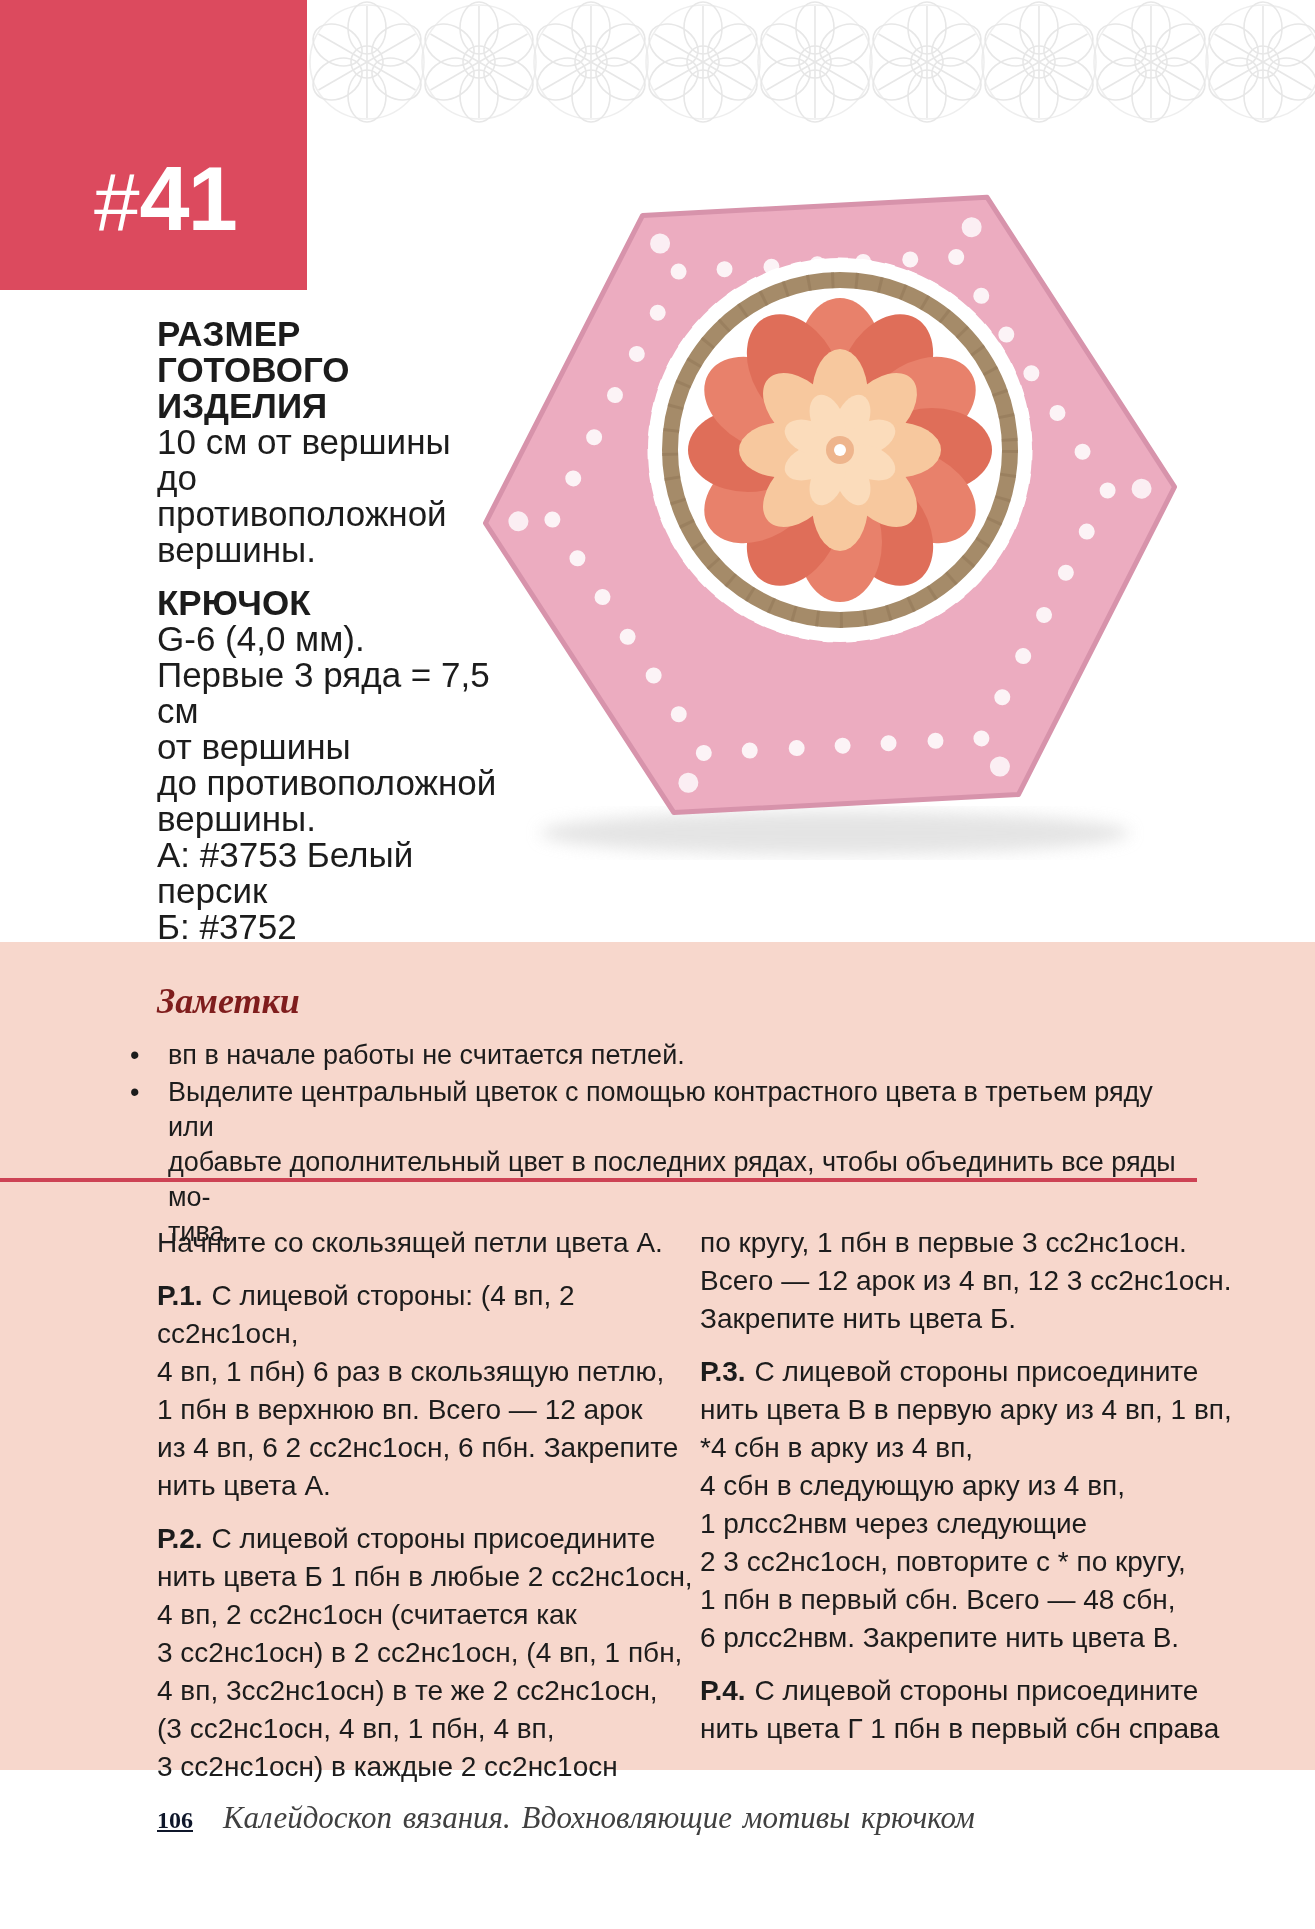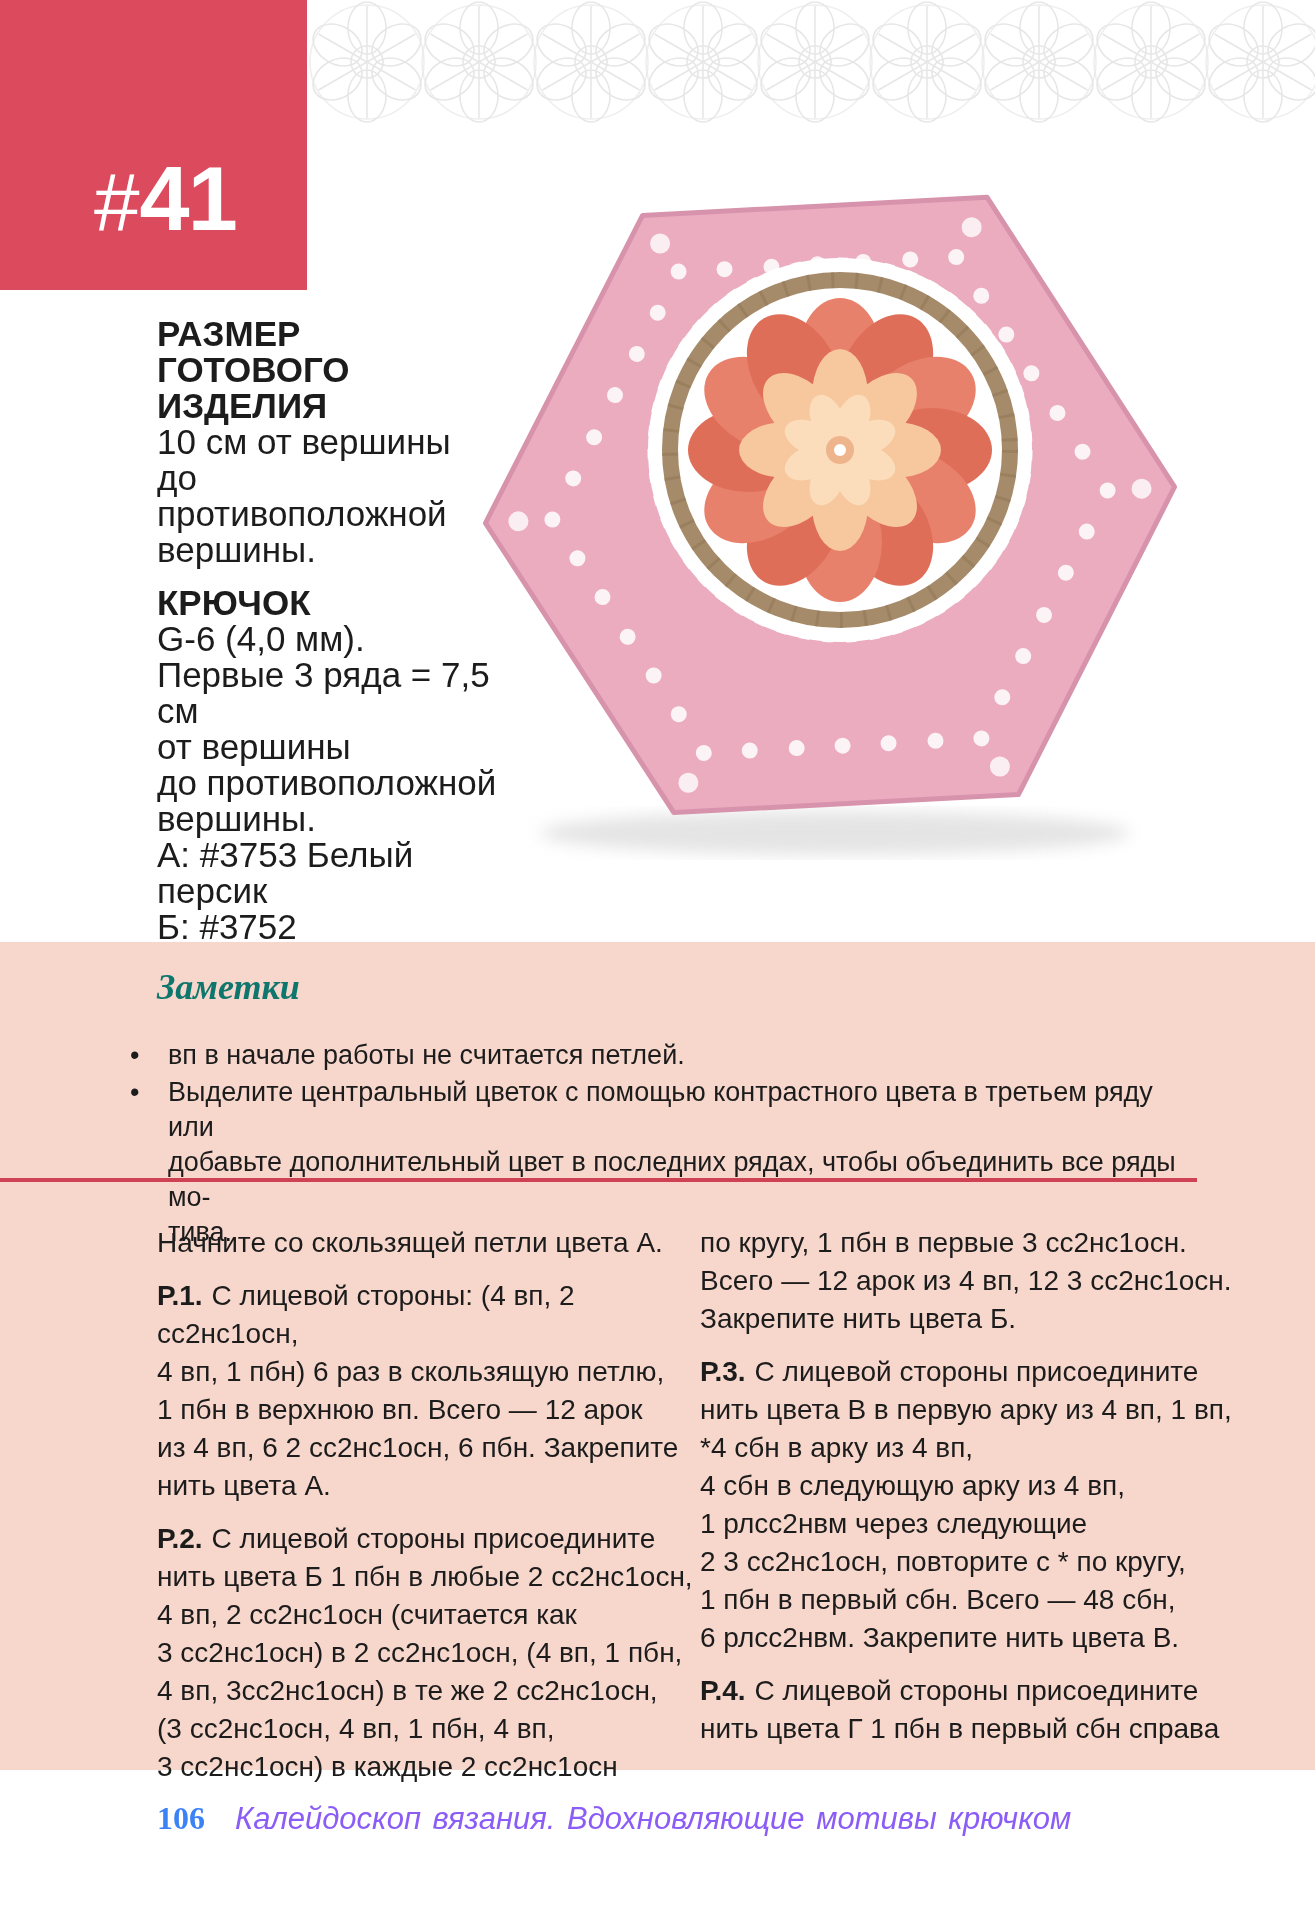--- a/index.html
+++ b/index.html
@@ -33,38 +33,38 @@
   .m-white{fill:#ffffff;}
   .m-arch{fill:none;stroke:#fff;stroke-width:13px;stroke-dasharray:10 13;}
   .m-tan{fill:none;stroke:var(--motif_tan);stroke-width:16px;}
   .m-tan2{fill:none;stroke:#8d7355;stroke-width:16px;stroke-dasharray:3 21;opacity:.45;}
   .m-coral{fill:var(--motif_coral);}
   .m-coral2{fill:var(--motif_coral_dark);}
   .m-peach{fill:var(--motif_peach);}
   .m-peachl{fill:var(--motif_peach_light);}
   
   #panel{position:absolute;left:0;top:942px;width:1315px;height:828px;background:var(--panel_pink);}
-  #notes-title{position:absolute;left:157px;top:24px;font-family:"Liberation Serif", serif;
-    font-style:italic;font-weight:700;font-size:36px;color:#0f766e;}
+  #notes-title{position:absolute;left:157px;top:38px;font-family:"Liberation Serif", serif;
+    font-style:italic;font-weight:700;font-size:36px;color:#7f1d1d;}
   #bullets{position:absolute;left:130px;top:96px;width:1070px;font-size:27px;line-height:35px;}
   .bullet-row{display:flex;margin-bottom:2px;}
   .bullet-dot{width:38px;flex:0 0 38px;font-size:27px;}
   .bullet-text{white-space:pre-line;}
   #divider{position:absolute;left:0;top:236px;width:1197px;height:4px;background:var(--divider_red);}
   
   .col{position:absolute;top:282px;font-size:28px;line-height:38px;}
   #col-left{left:157px;width:540px;}
   #col-right{left:700px;width:560px;}
   .instr{margin:0 0 15px 0;}
   .plabel{font-weight:700;margin-right:9px;}
   .ptext{white-space:pre-line;}
   
   #footer{position:absolute;left:157px;top:1800px;display:flex;align-items:baseline;}
-  #page-num{font-family:"Liberation Serif", serif;font-weight:700;font-size:32px;color:#3b82f6;}
-  #book-title{font-family:Liberation Sans, sans-serif;font-style:italic;font-size:31px;color:#8b5cf6;
+  #page-num{font-family:"Liberation Serif", serif;font-weight:700;font-size:24px;color:#0f172a;text-decoration:underline;}
+  #book-title{font-family:Liberation Serif, serif;font-style:italic;font-size:31px;color:#404040;
     margin-left:30px;word-spacing:3px;}
 </style>
 </head>
 <body>
 
 <div id="page">
 
   <div id="lace-band">
     <svg width="1008" height="124" aria-hidden="true">
       <defs>

